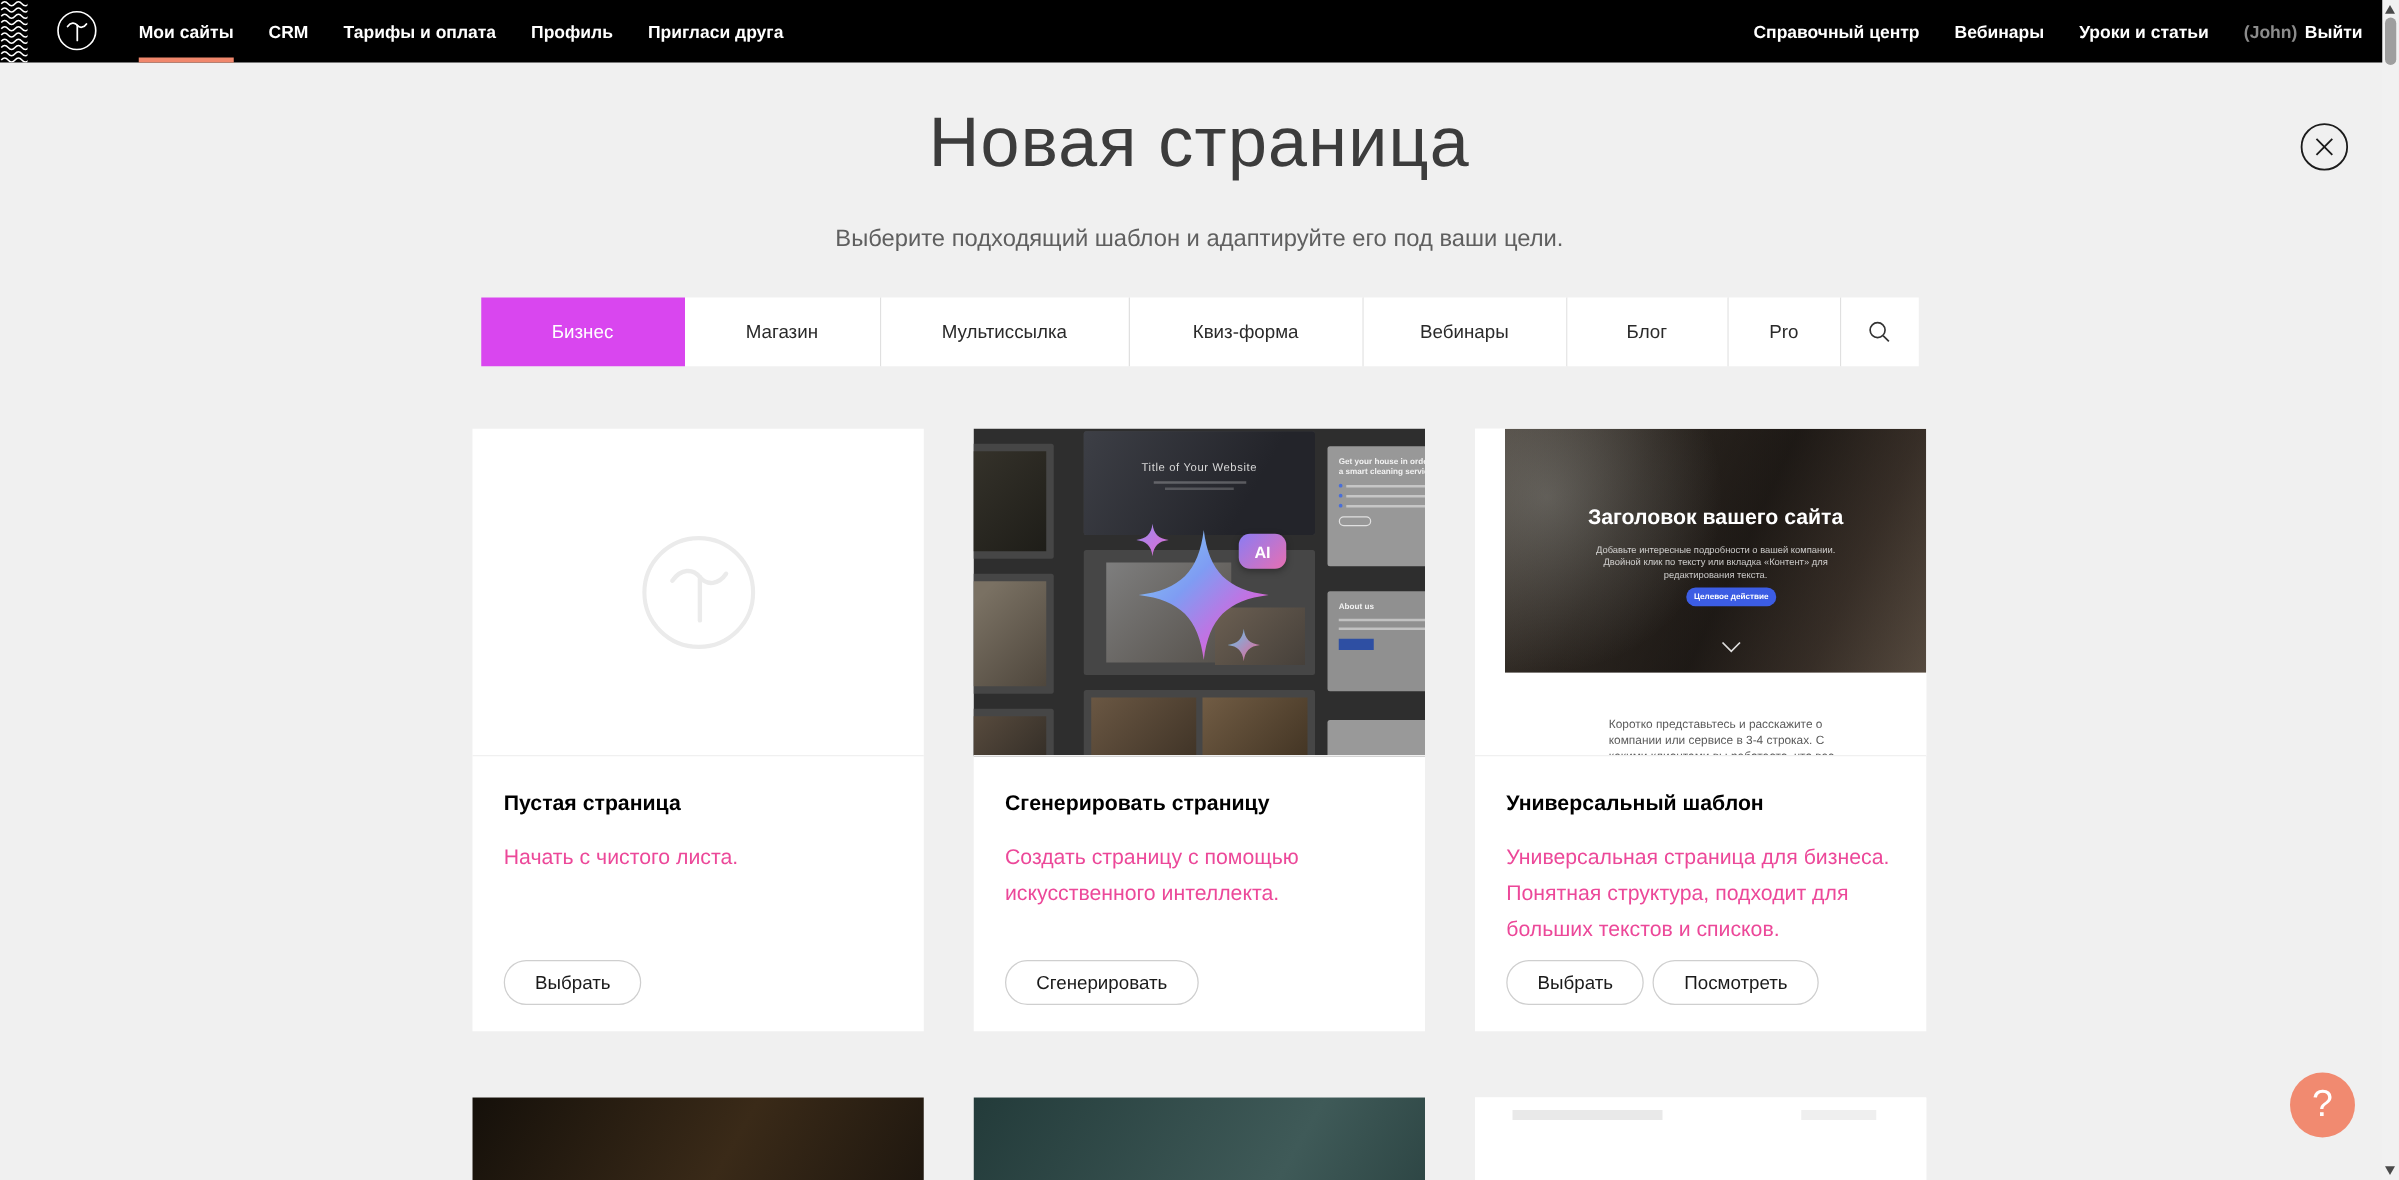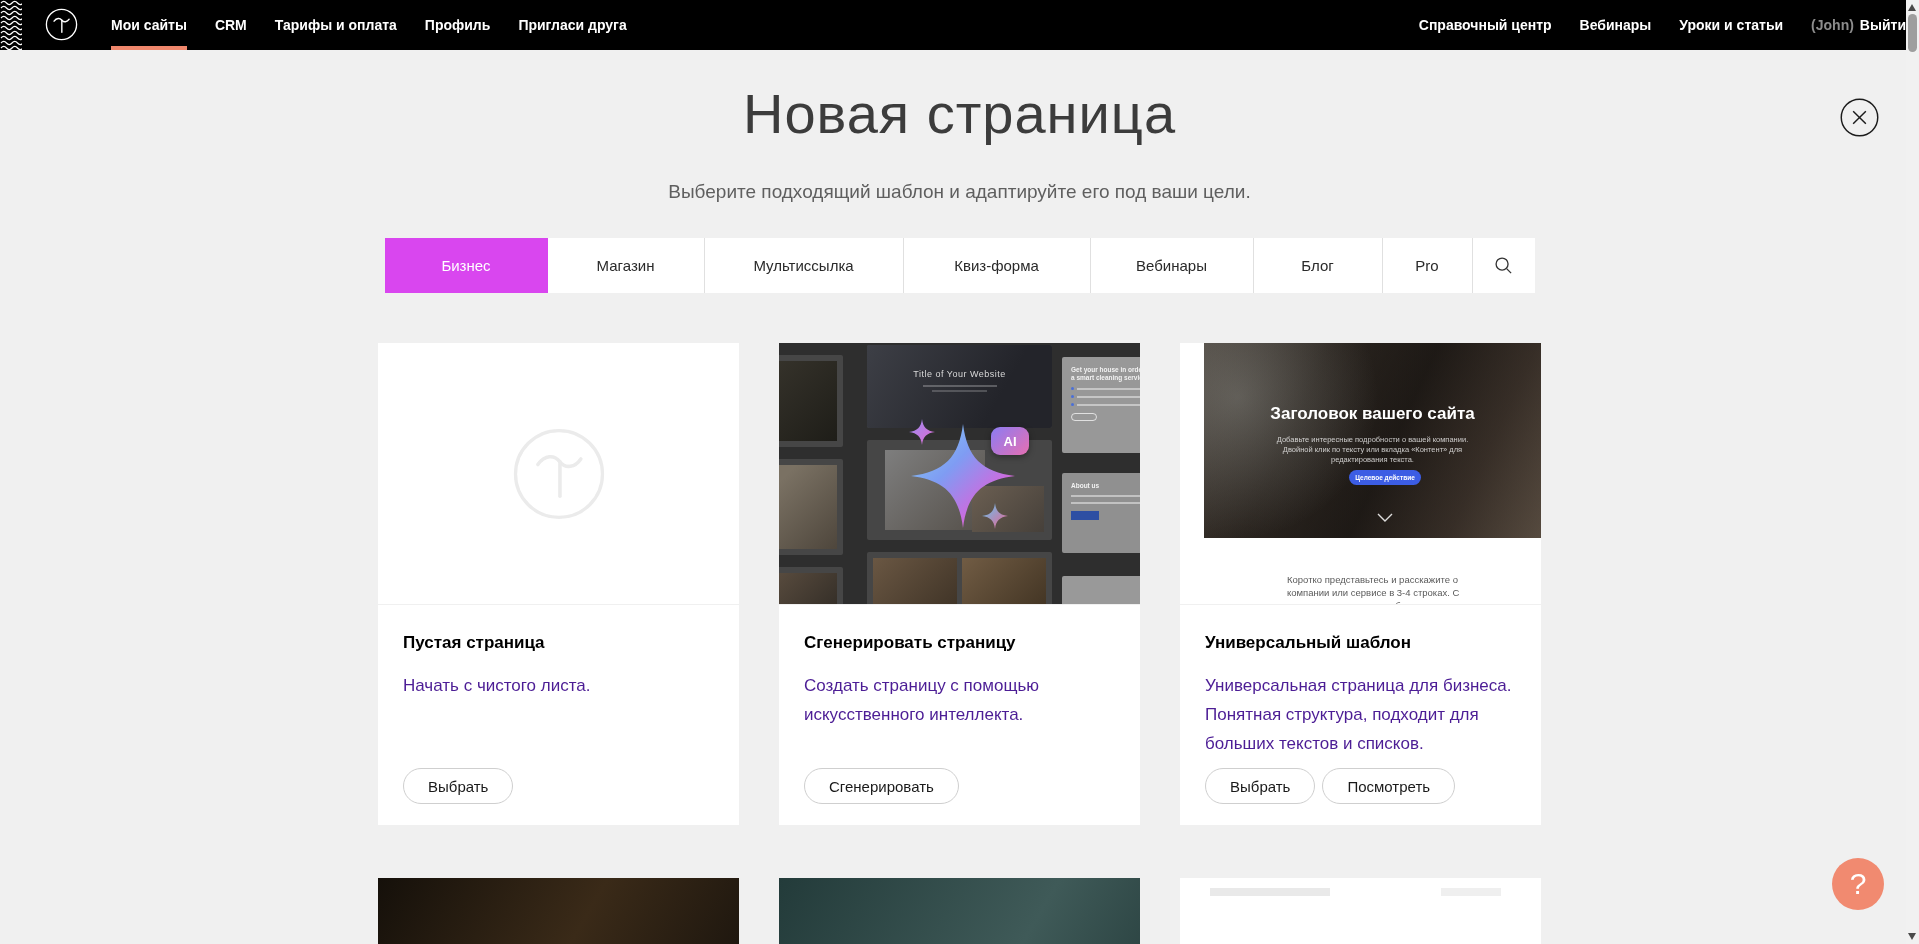--- a/index.html
+++ b/index.html
@@ -5,21 +5,21 @@
   * { margin:0; padding:0; box-sizing:border-box; }
   html,body { width:1919px; height:944px; overflow:hidden; }
   body { font-family:"Liberation Sans", sans-serif; background:#f0f0f0; }
   .screen { position:relative; width:1919px; height:944px; background:#f0f0f0; overflow:hidden; }
 
   
   header { position:absolute; top:0; left:0; width:1906px; height:50px; background:#000; display:flex; align-items:stretch; }
   .zigzag { width:22px; height:50px; flex:0 0 22px; }
   .logo { width:33px; height:33px; margin:8px 0 0 23px; flex:0 0 33px; cursor:pointer; }
   nav.nav-left { display:flex; align-items:stretch; margin-left:33px; }
-  nav.nav-right { display:flex; align-items:stretch; margin-left:auto; margin-right:0; }
+  nav.nav-right { display:flex; align-items:stretch; margin-left:auto; margin-right:16px; }
   .nav-item { position:relative; display:flex; align-items:center; color:#fff; font-size:14px; font-weight:bold; cursor:pointer; text-decoration:none; margin-right:28px; white-space:nowrap; }
   nav .nav-item:last-child { margin-right:0; }
   .nav-item .underline { position:absolute; left:0; right:0; bottom:0; height:4px; background:#f0876c; }
   .nav-user .muted { color:#8c8c8c; font-weight:bold; margin-right:6px; }
 
   
   .page-title { margin-top:86px; text-align:center; font-size:56px; line-height:56px; font-weight:300; color:#3c3c3c; letter-spacing:1px; }
   .page-subtitle { margin-top:40px; text-align:center; font-size:19px; line-height:19px; color:#5f5f5f; }
 
   
@@ -29,21 +29,21 @@
   .tab.active { background:#d946ef; border-right:none; color:#fff; }
   .tab-w0{width:163px}.tab-w1{width:157px}.tab-w2{width:199px}.tab-w3{width:187px}
   .tab-w4{width:163px}.tab-w5{width:129px}.tab-w6{width:90px}.tab-search{width:62px}
 
   
   .grid { width:1163px; margin:50px auto 0; display:flex; flex-wrap:wrap; column-gap:40px; row-gap:53px; }
   .card { position:relative; width:361px; height:482px; background:#fff; }
   .card-preview { position:relative; width:361px; height:262px; overflow:hidden; border-bottom:1px solid #f0f0f0; cursor:pointer; }
   .card-body { padding:28px 25px 0; }
   .card-title { font-size:17px; font-weight:bold; color:#000; }
-  .card-desc { margin-top:18px; font-size:17px; line-height:29px; color:#4c1d95; }
+  .card-desc { margin-top:18px; font-size:17px; line-height:29px; color:#ec4899; }
   .card-actions { position:absolute; left:25px; bottom:21px; display:flex; gap:7px; }
   .btn { height:36px; padding:0 24px; border:1px solid #cfcfcf; border-radius:18px; background:#fff; font-size:15px; color:#1a1a1a; font-family:"Liberation Sans",sans-serif; cursor:pointer; }
 
   
   .blank-preview { display:flex; align-items:center; justify-content:center; }
   .watermark { width:94px; height:94px; opacity:.9; }
 
   
   .ai-preview { background:#2e2e2e; }
   .tile { position:absolute; background:#464646; border-radius:2px; padding:6px; }

